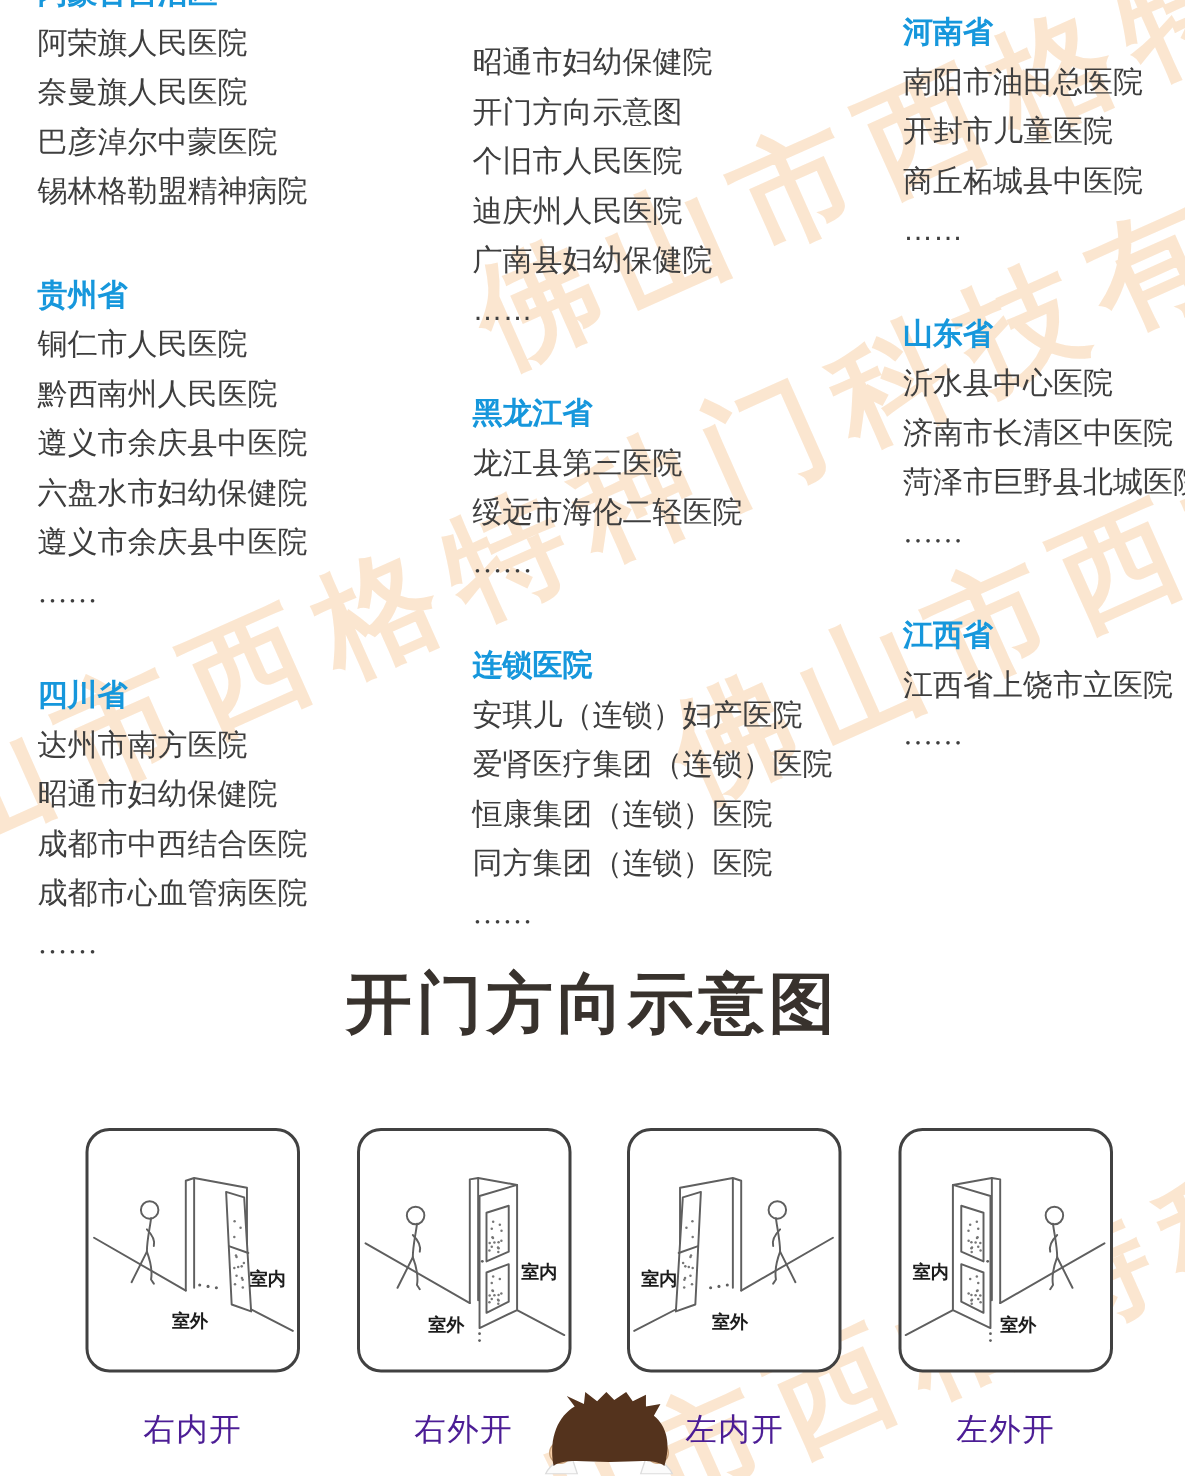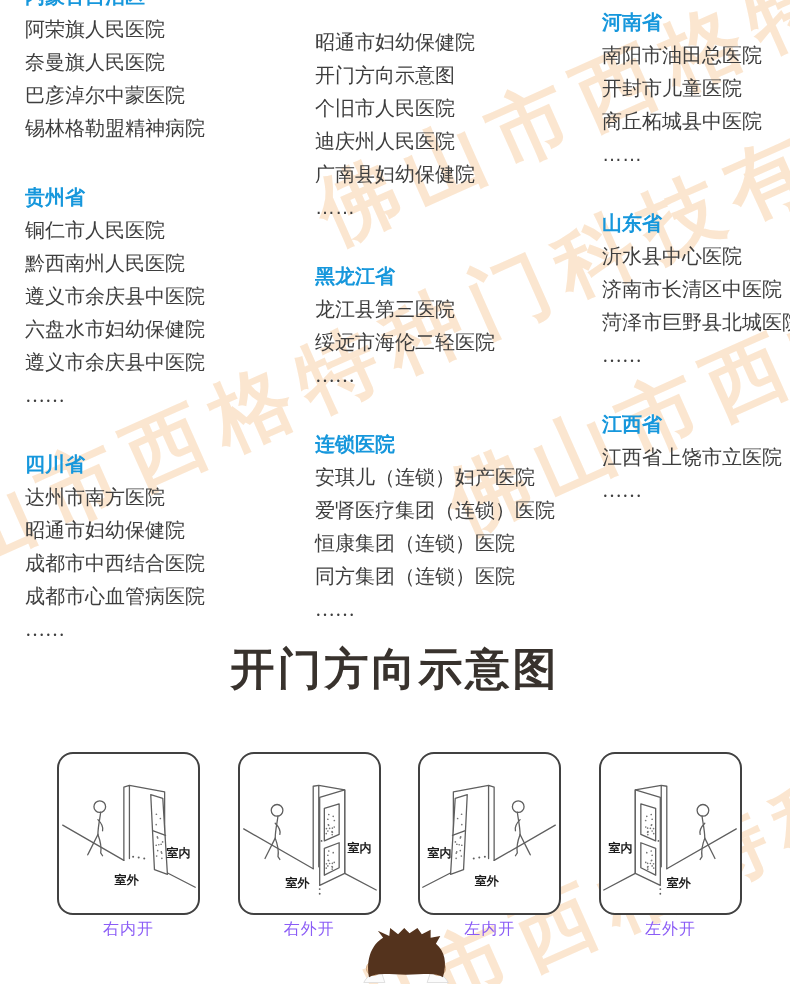--- a/index.html
+++ b/index.html
@@ -25,21 +25,21 @@
   .continued{margin-top:40px;font-size:29px;font-weight:bold;color:#38322d;letter-spacing:1px;}
   
   .door-title{position:absolute;top:640px;left:0;width:100%;text-align:center;z-index:1;
               font-size:44px;font-weight:bold;color:#38322d;letter-spacing:3px;}
   .diagrams{position:absolute;top:752px;left:57px;right:48px;z-index:1;
             display:flex;justify-content:space-between;}
   .diagram{width:143px;text-align:center;}
   .diagram-box{width:143px;height:163px;border:2px solid #414141;border-radius:16px;
                box-sizing:border-box;overflow:hidden;background:#fff;}
   .diagram-box svg{width:100%;height:100%;display:block;}
-  .diagram-caption{margin-top:4px;font-size:16px;color:#8b5cf6;letter-spacing:1px;}
+  .diagram-caption{margin-top:24px;font-size:21px;color:#4c1d95;letter-spacing:1px;}
   .room-label{font-family:"DejaVu Serif","Liberation Serif",serif;font-size:13px;
               font-weight:bold;fill:#1c1c1c;text-anchor:middle;stroke:none;}
   
   .mascot{position:absolute;left:362px;top:928px;width:88px;z-index:2;}
 </style>
 </head>
 <body>
 
 <div id="page">
 

